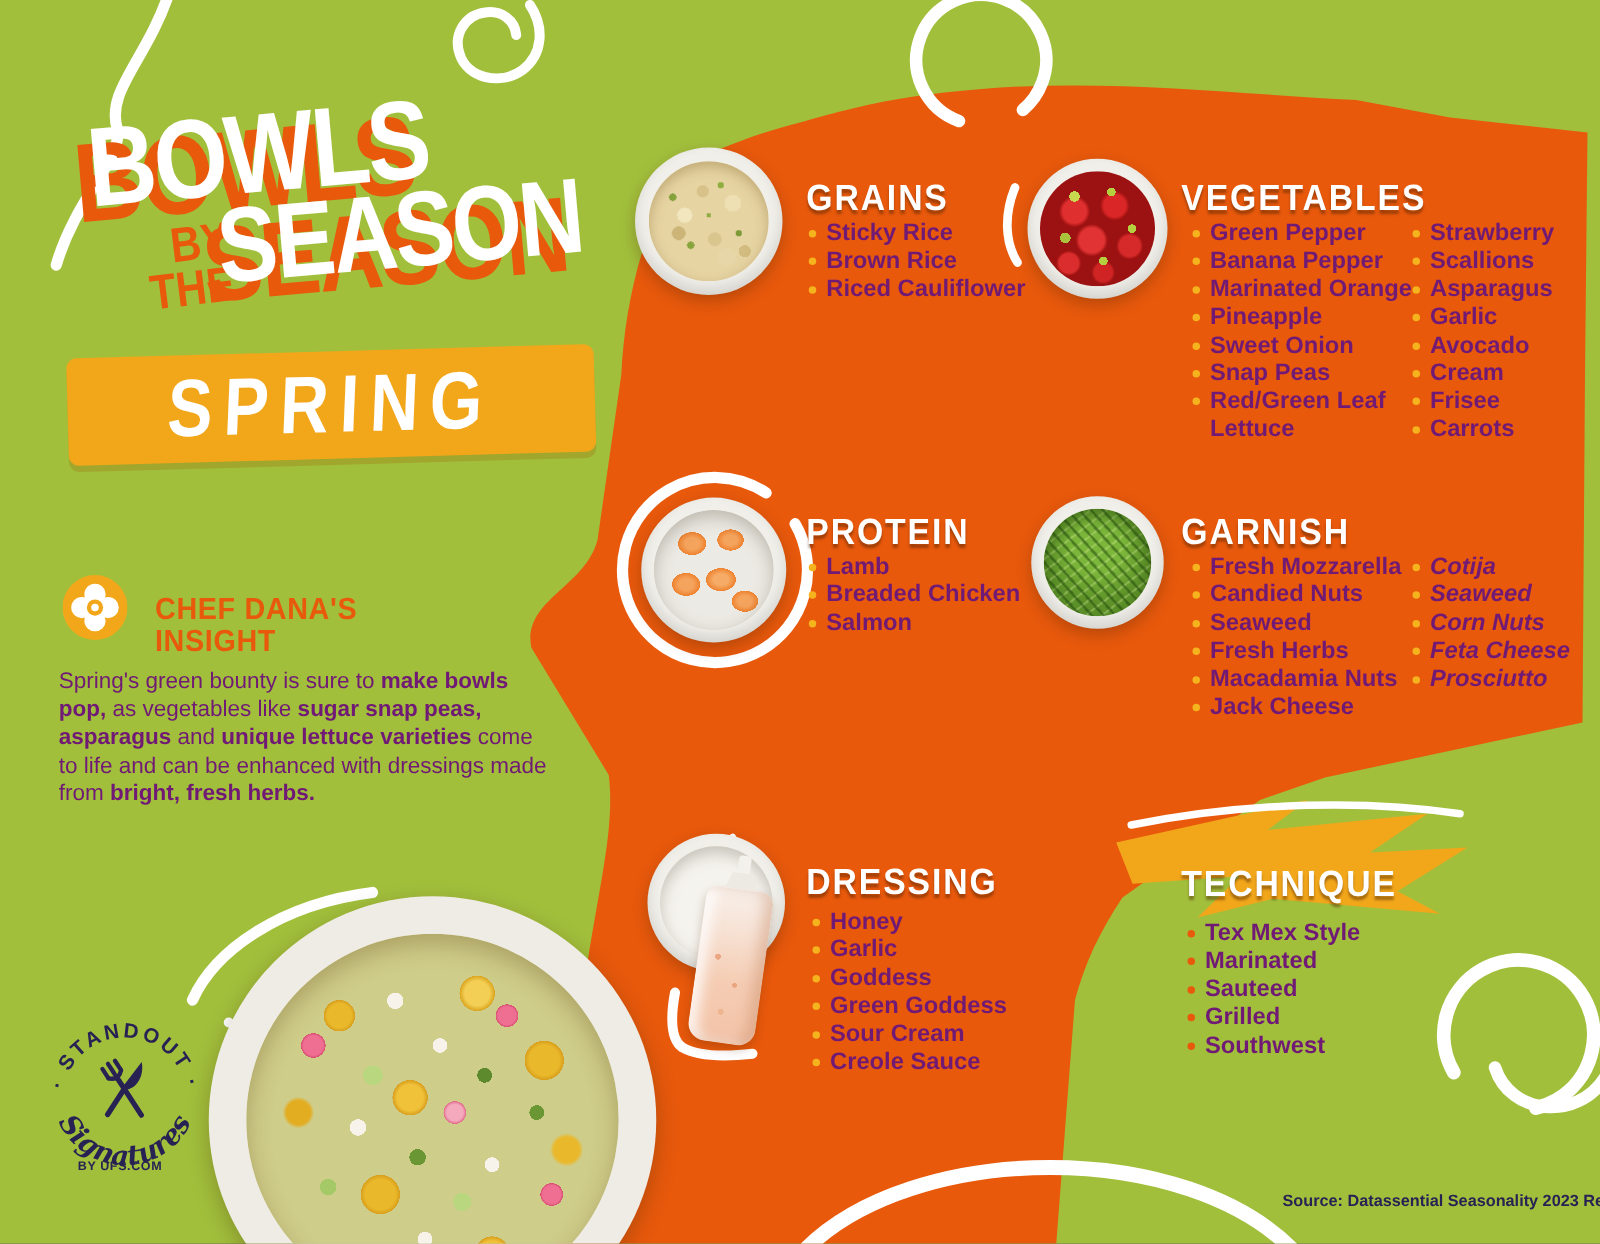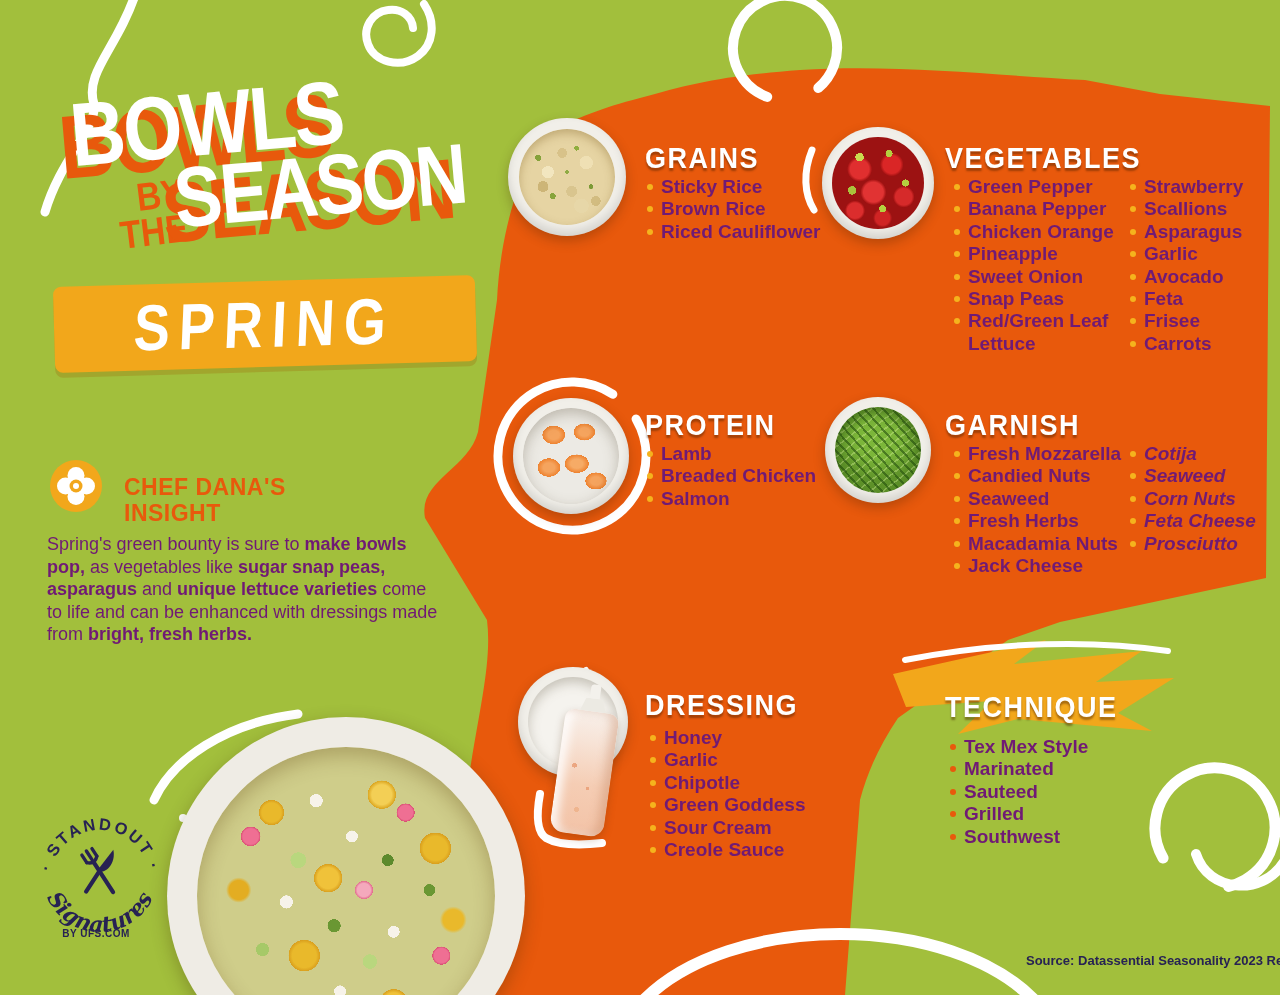--- a/index.html
+++ b/index.html
@@ -236,34 +236,34 @@
     </ul>
 
   <div class="abs bowl ph-straw">
       <div class="inner"></div>
     </div>
   <div class="abs sec-title" style="left:945px;top:142px;">VEGETABLES</div>
   <ul class="abs blist" style="left:952px;top:176px;width:178px;">
 
   <li><span class="dot"></span><span>Green Pepper</span></li>
       <li><span class="dot"></span><span>Banana Pepper</span></li>
-      <li><span class="dot"></span><span>Chicken Orange</span></li>
+      <li><span class="dot"></span><span>Marinated Orange</span></li>
       <li><span class="dot"></span><span>Pineapple</span></li>
       <li><span class="dot"></span><span>Sweet Onion</span></li>
       <li><span class="dot"></span><span>Snap Peas</span></li>
       <li><span class="dot"></span><span>Red/Green Leaf Lettuce</span></li>
     </ul>
   <ul class="abs blist" style="left:1128px;top:176px;width:150px;">
 
   <li><span class="dot"></span><span>Strawberry</span></li>
       <li><span class="dot"></span><span>Scallions</span></li>
       <li><span class="dot"></span><span>Asparagus</span></li>
       <li><span class="dot"></span><span>Garlic</span></li>
       <li><span class="dot"></span><span>Avocado</span></li>
-      <li><span class="dot"></span><span>Feta</span></li>
+      <li><span class="dot"></span><span>Cream</span></li>
       <li><span class="dot"></span><span>Frisee</span></li>
       <li><span class="dot"></span><span>Carrots</span></li>
     </ul>
 
   <div class="abs bowl ph-salmon">
       <div class="inner"></div>
     </div>
   <div class="abs sec-title" style="left:645px;top:409px;">PROTEIN</div>
   <ul class="abs blist" style="left:645px;top:443px;width:200px;">
 
@@ -300,21 +300,21 @@
   <div class="abs bottle">
     <div class="tip"></div>
     <div class="cap"></div>
     <div class="body"></div>
   </div>
   <div class="abs sec-title" style="left:645px;top:689px;">DRESSING</div>
   <ul class="abs blist" style="left:648px;top:727px;width:200px;">
 
   <li><span class="dot"></span><span>Honey</span></li>
       <li><span class="dot"></span><span>Garlic</span></li>
-      <li><span class="dot"></span><span>Chipotle</span></li>
+      <li><span class="dot"></span><span>Goddess</span></li>
       <li><span class="dot"></span><span>Green Goddess</span></li>
       <li><span class="dot"></span><span>Sour Cream</span></li>
       <li><span class="dot"></span><span>Creole Sauce</span></li>
     </ul>
 
   <div class="abs sec-title" style="left:945px;top:691px;">TECHNIQUE</div>
   <ul class="abs blist on-green" style="left:948px;top:736px;width:220px;">
 
   <li><span class="dot"></span><span>Tex Mex Style</span></li>
       <li><span class="dot"></span><span>Marinated</span></li>

